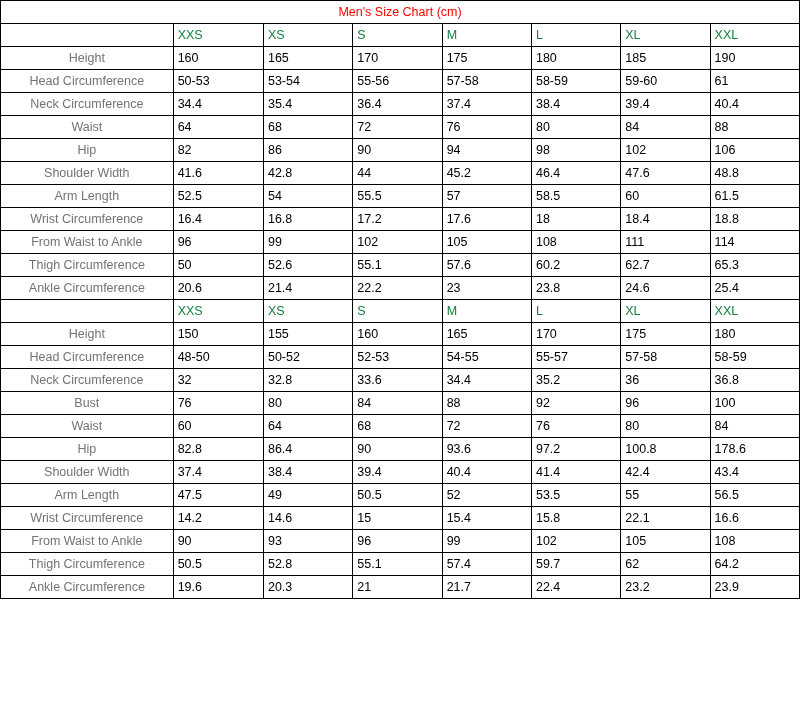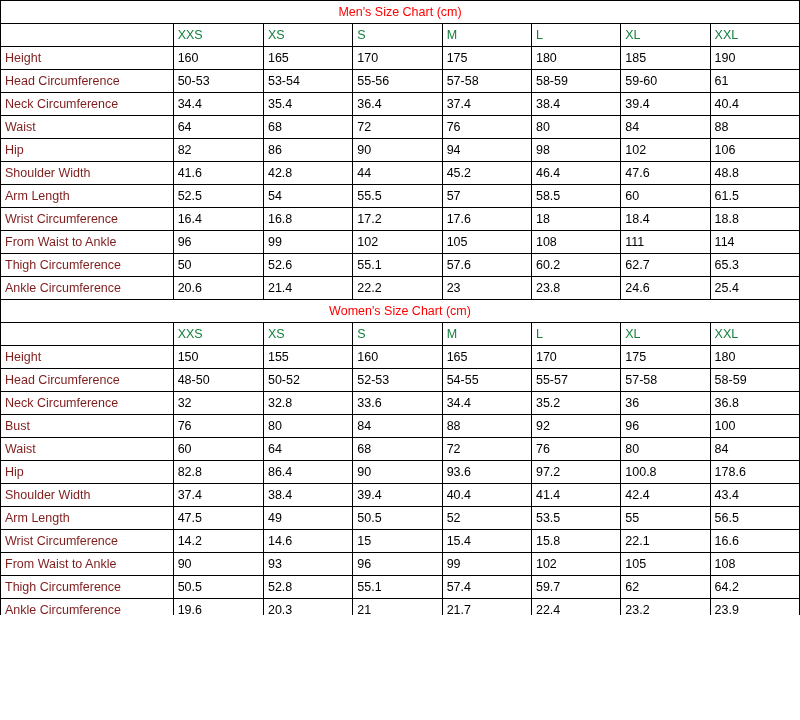--- a/index.html
+++ b/index.html
@@ -34,22 +34,22 @@
     white-space: nowrap;
     overflow: hidden;
   }
   td.title {
     text-align: center;
     color: #ff0000;
     font-weight: normal;
     height: 24px;
   }
   td.rowhead {
-    color: #7f1d1d;
-    text-align: left;
+    color: #737373;
+    text-align: center;
   }
   td.colhead {
     color: #15803d;
     text-align: left;
   }
   td.blank {
     color: #ff0000;
   }
   td.val {
     color: #000000;
@@ -197,23 +197,20 @@
           <td class="rowhead">Ankle Circumference</td>
           <td class="val">20.6</td>
           <td class="val">21.4</td>
           <td class="val">22.2</td>
           <td class="val">23</td>
           <td class="val">23.8</td>
           <td class="val">24.6</td>
           <td class="val">25.4</td>
         </tr>
         <tr>
-          <td class="title" colspan="8">Women's Size Chart (cm)</td>
-        </tr>
-        <tr>
           <td class="blank">&nbsp;</td>
           <td class="colhead">XXS</td>
           <td class="colhead">XS</td>
           <td class="colhead">S</td>
           <td class="colhead">M</td>
           <td class="colhead">L</td>
           <td class="colhead">XL</td>
           <td class="colhead">XXL</td>
         </tr>
         <tr>

